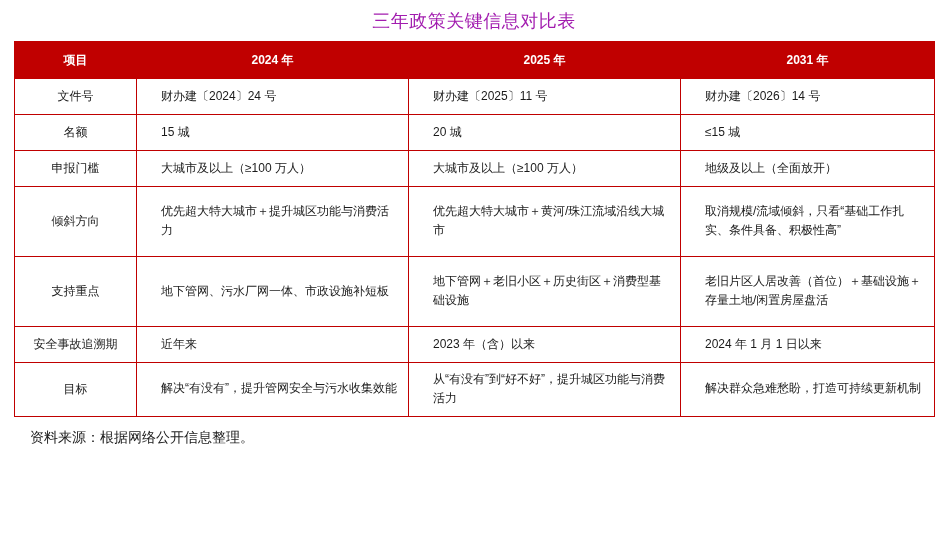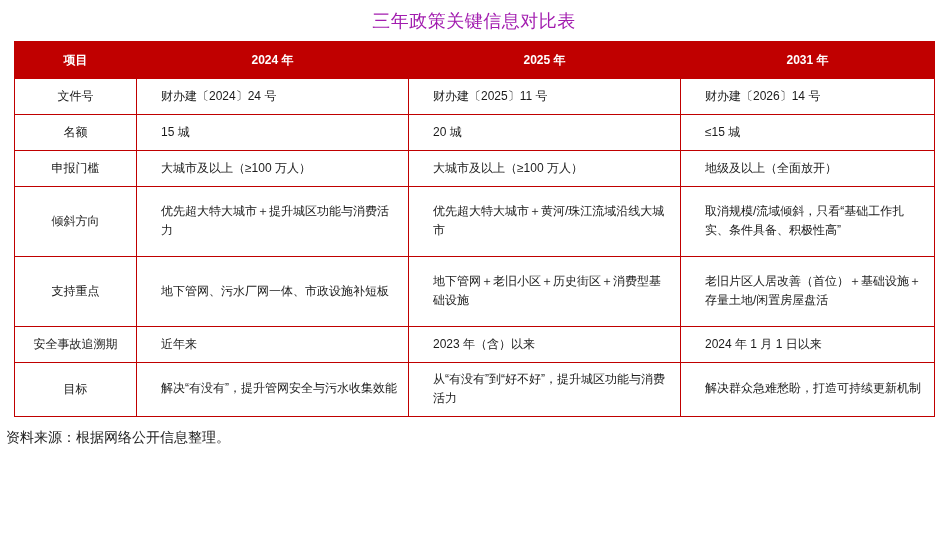--- a/index.html
+++ b/index.html
@@ -60,21 +60,21 @@
     color: #1a1a1a;
   }
   td.cell {
     text-align: left;
     padding: 7px 10px 8px 24px;
     color: #1a1a1a;
   }
   tbody tr.short td { height: 20px; }
   tbody tr.tall td { height: 54px; }
   .source {
-    padding: 12px 0 0 6px;
+    padding: 12px 0 0 30px;
     font-size: 14px;
     color: #1a1a1a;
   }
 </style>
 </head>
 <body>
 
 <div class="page">
 
   <div class="doc-title">三年政策关键信息对比表</div>

